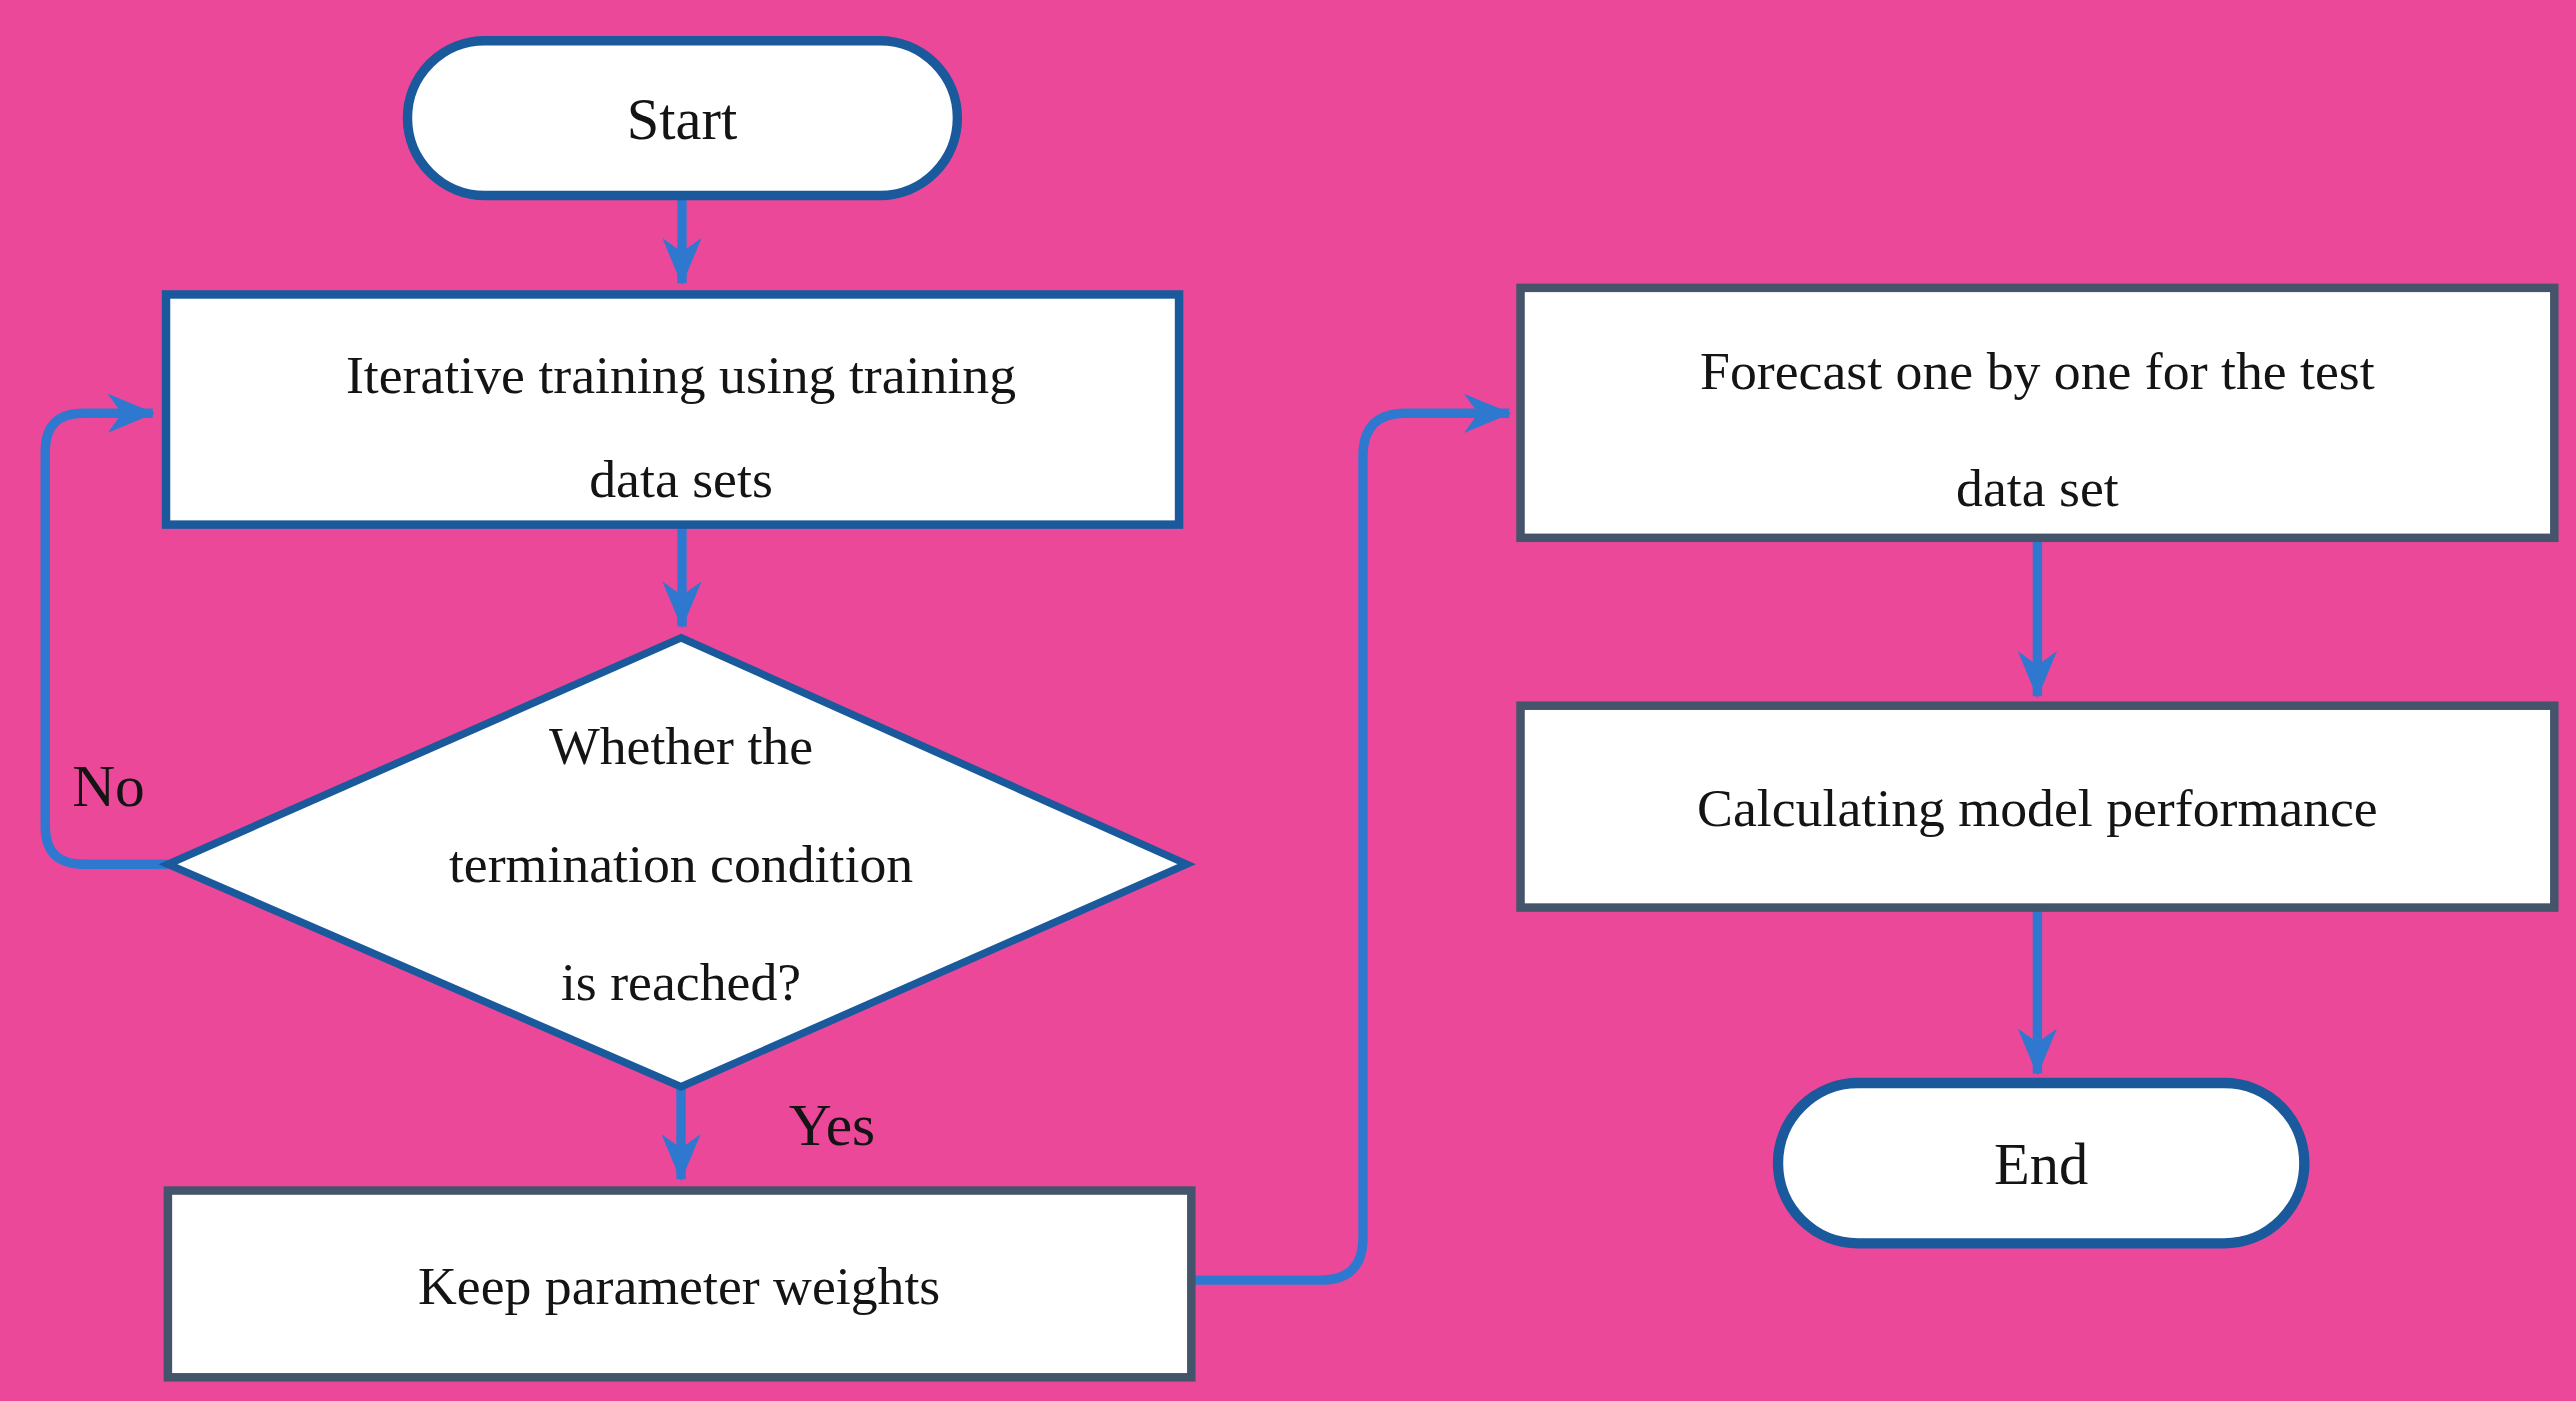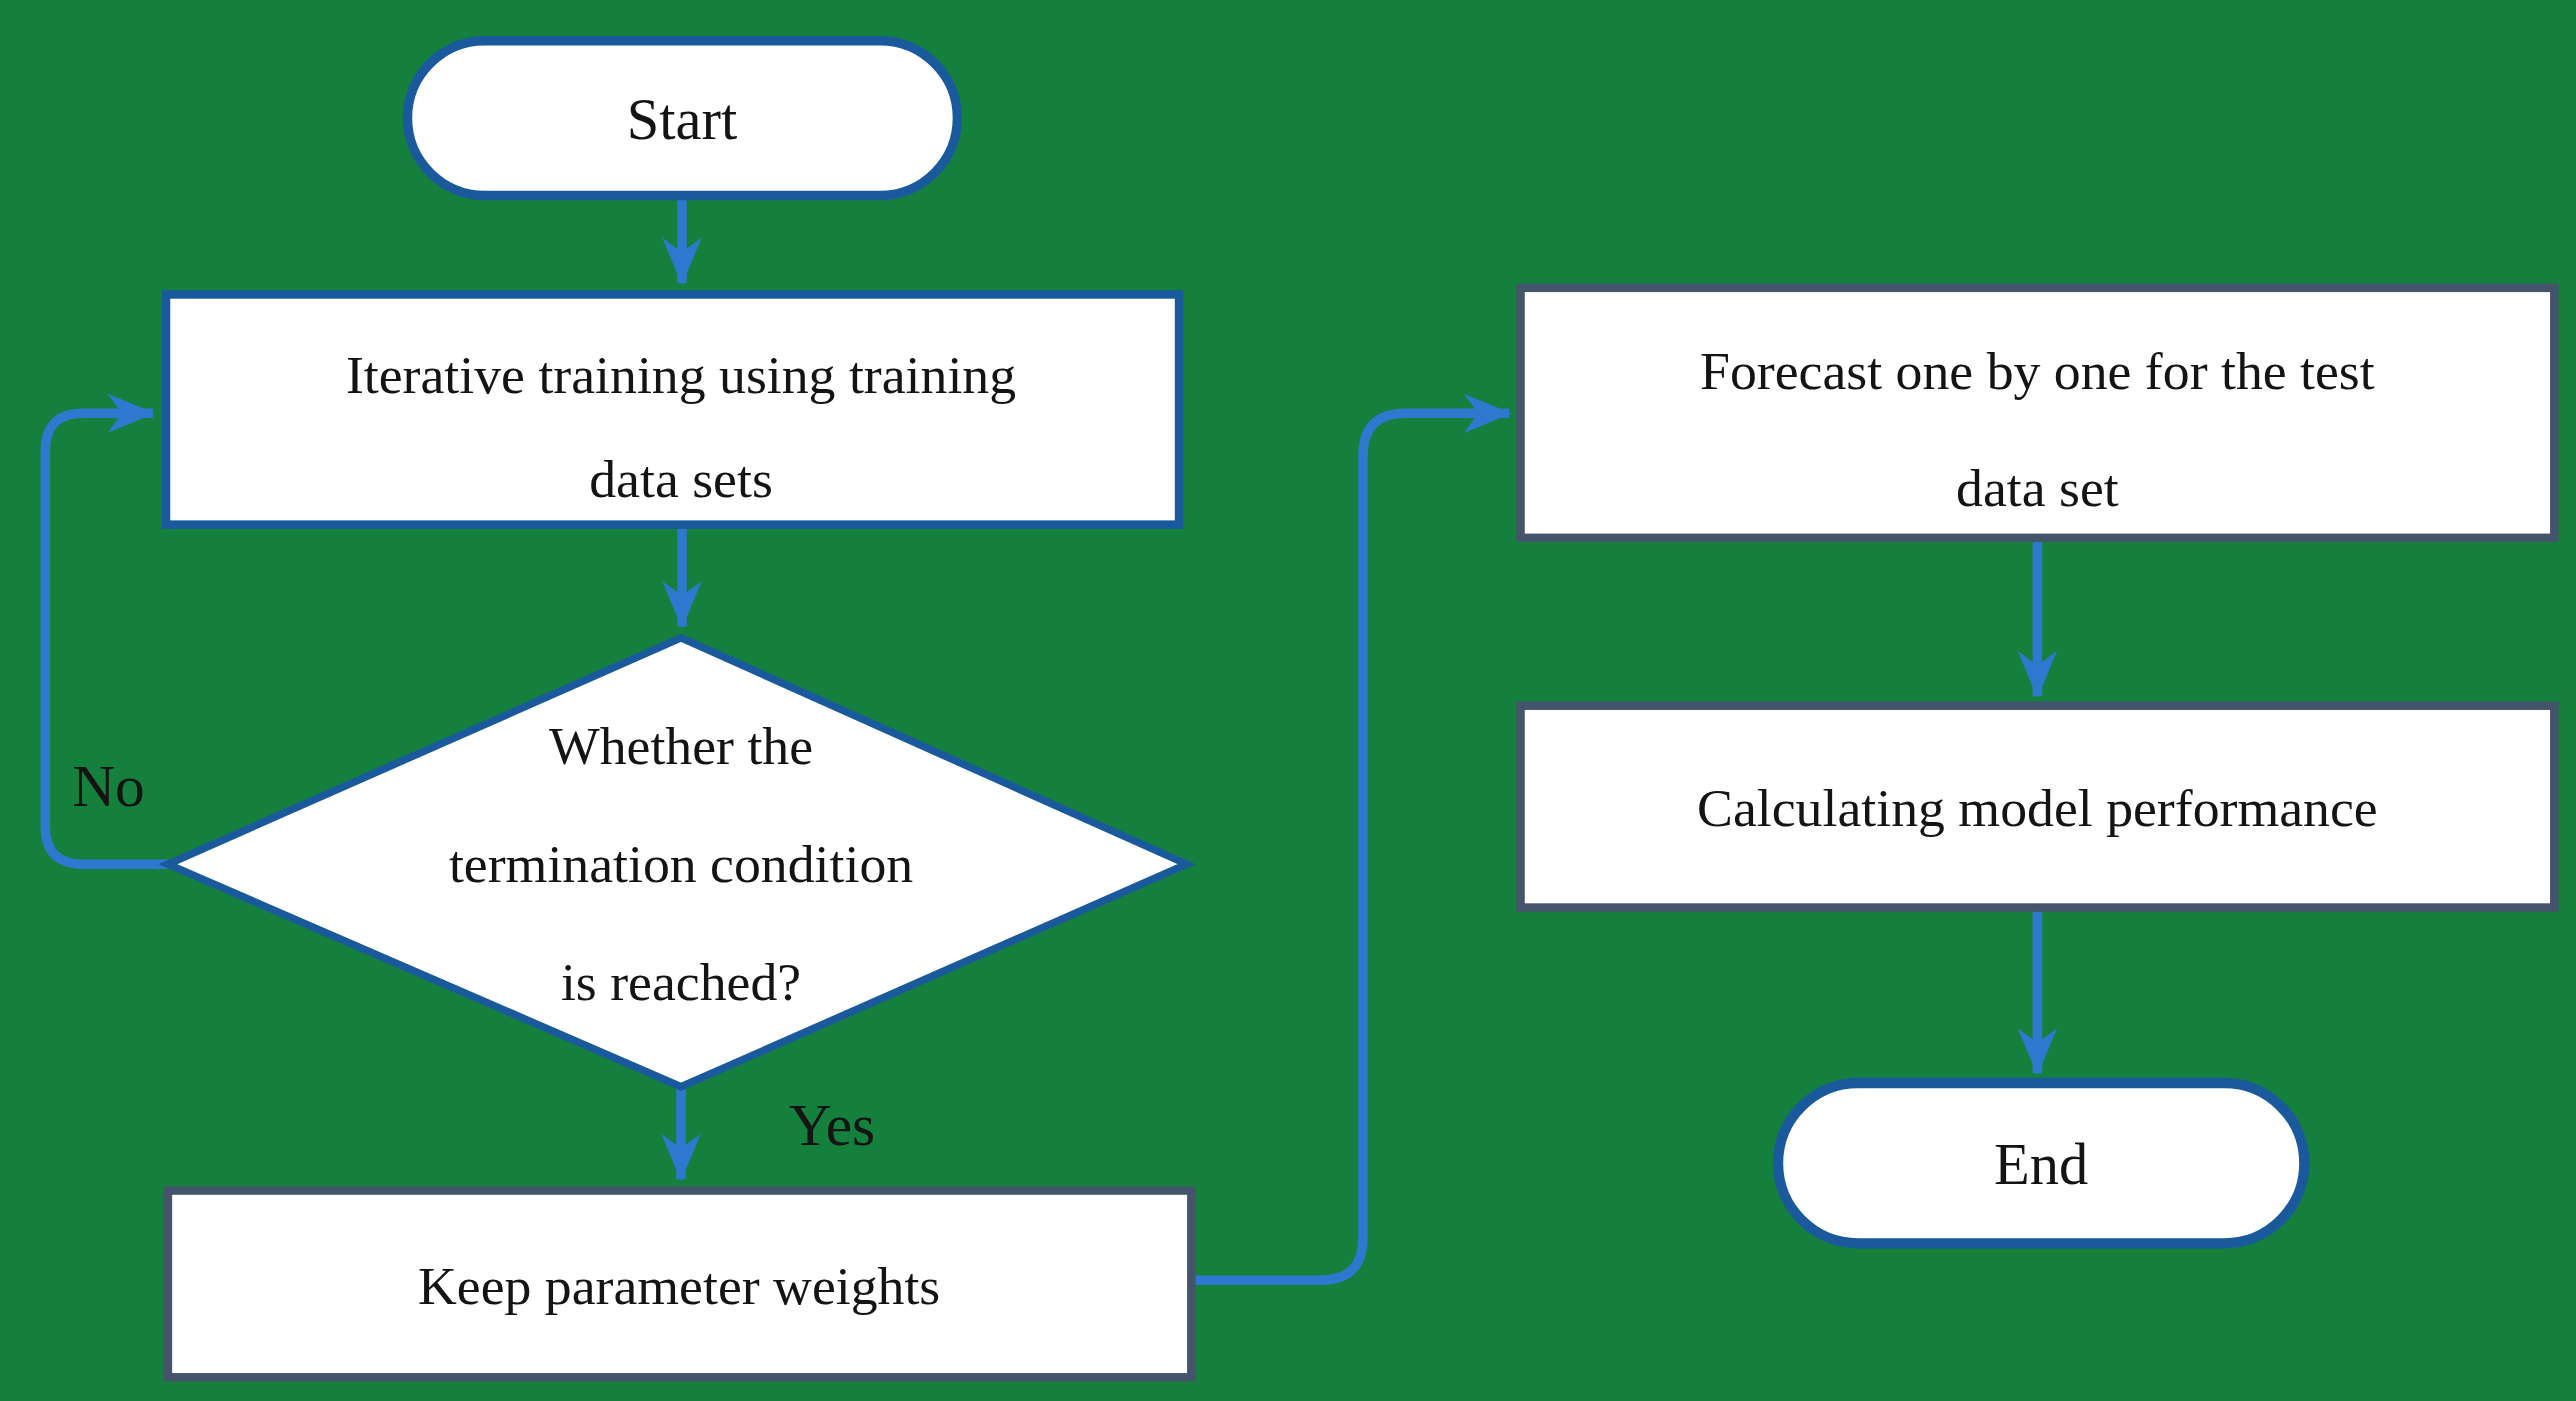--- a/index.html
+++ b/index.html
@@ -1,20 +1,20 @@
 <!DOCTYPE html>
 <html style="font-size:15px"><head>
 <meta charset="utf-8">
 <style>
   html, body { margin: 0; padding: 0; background: #ffffff; }
   .canvas {
     position: relative;
     width: 2576px;
     height: 1402px;
-    background: #15803d;
+    background: #ec4899;
     font-family: "Liberation Serif", "DejaVu Serif", serif;
   }
   svg { display: block; }
   .node-text {
     font-family: "Liberation Serif", "DejaVu Serif", serif;
     font-size: 57px;
     fill: #141414;
   }
   .terminator-text {
     font-family: "Liberation Serif", "DejaVu Serif", serif;

